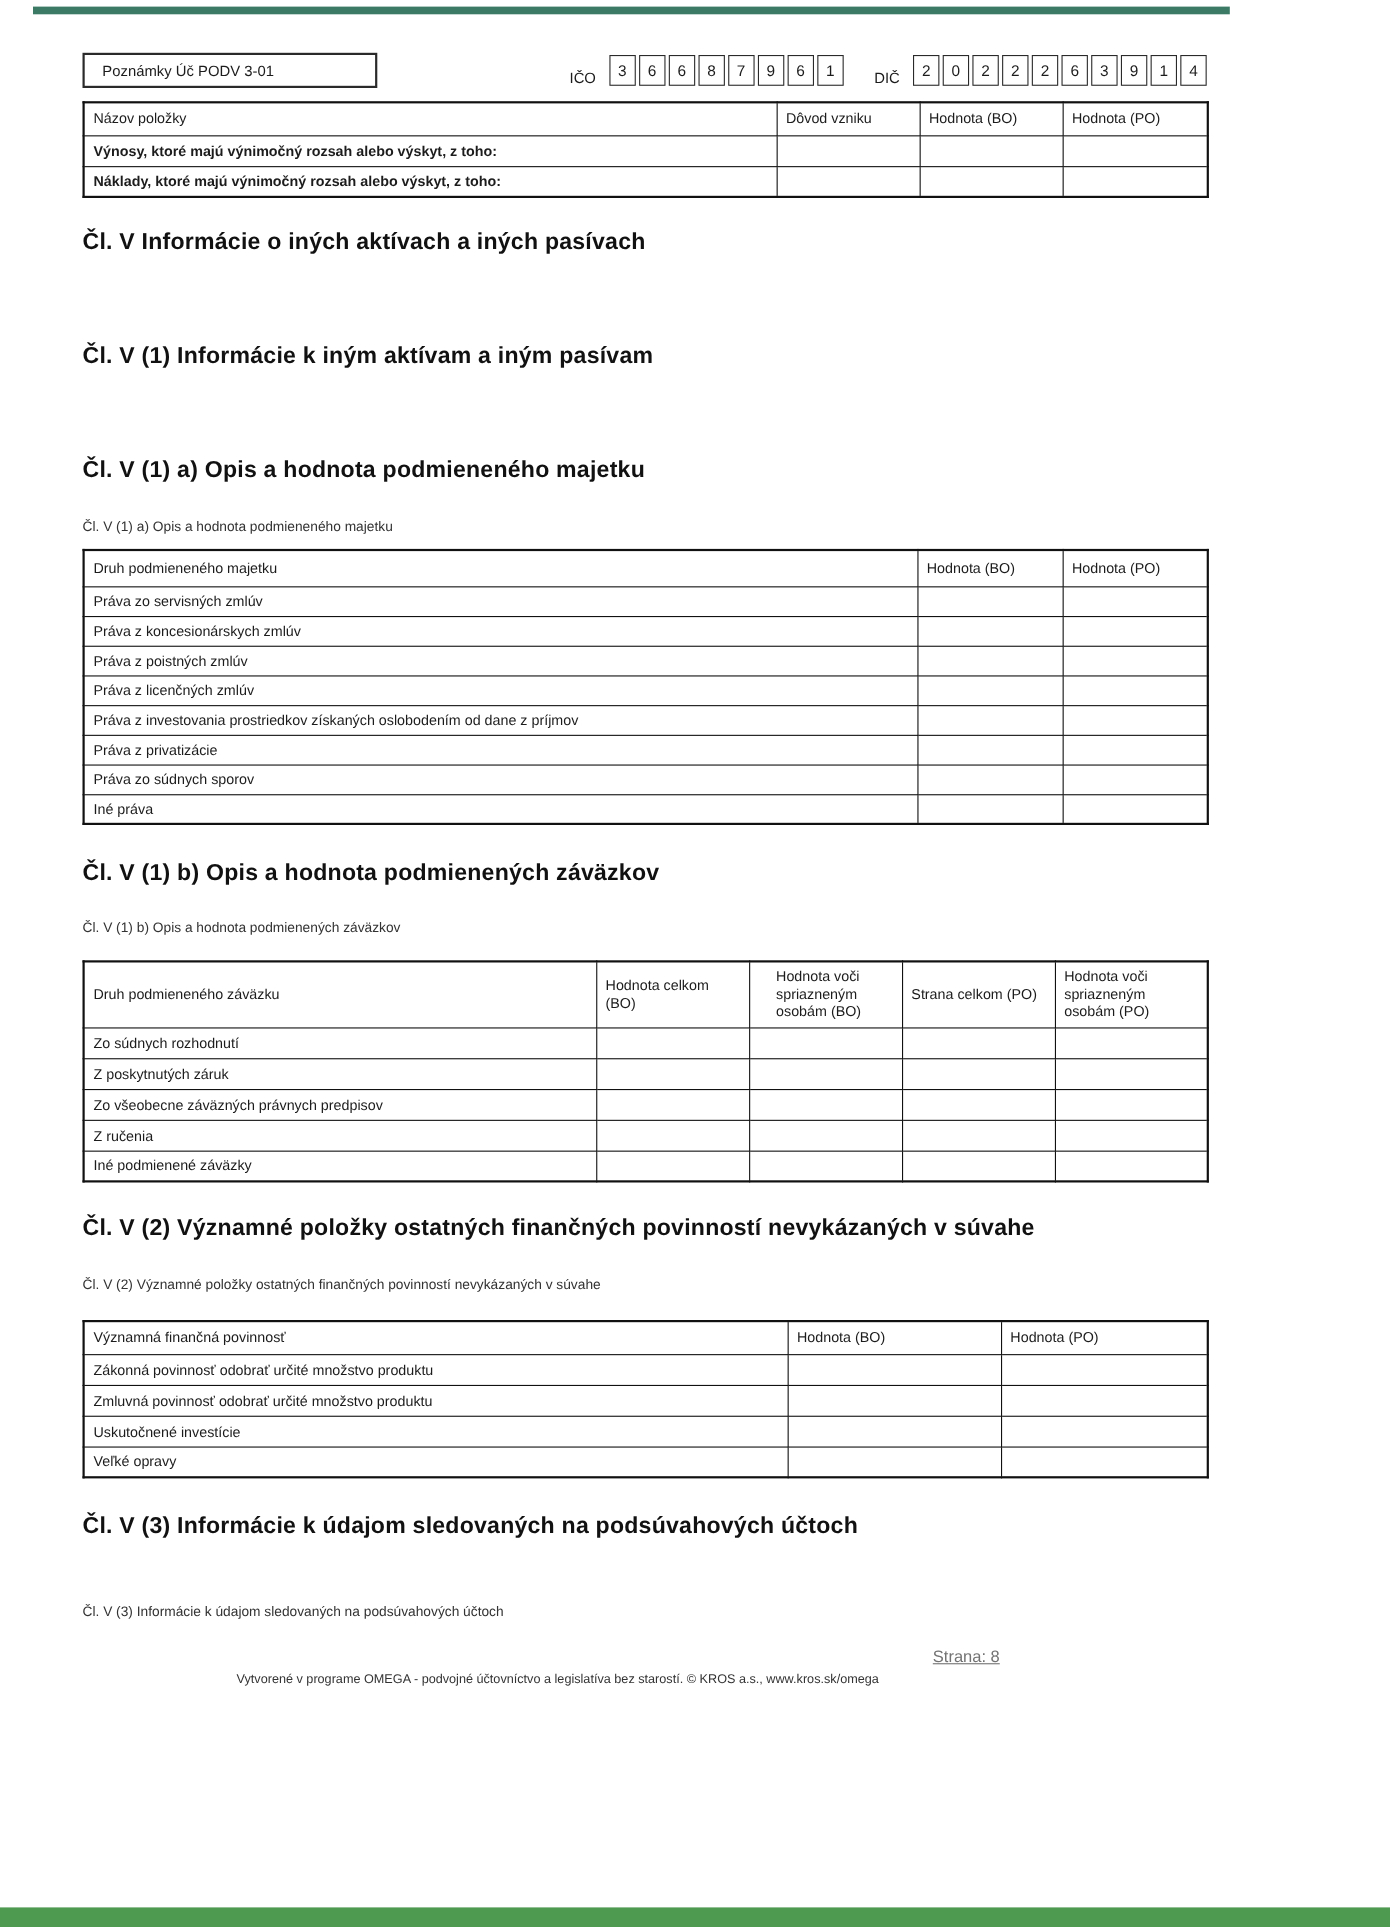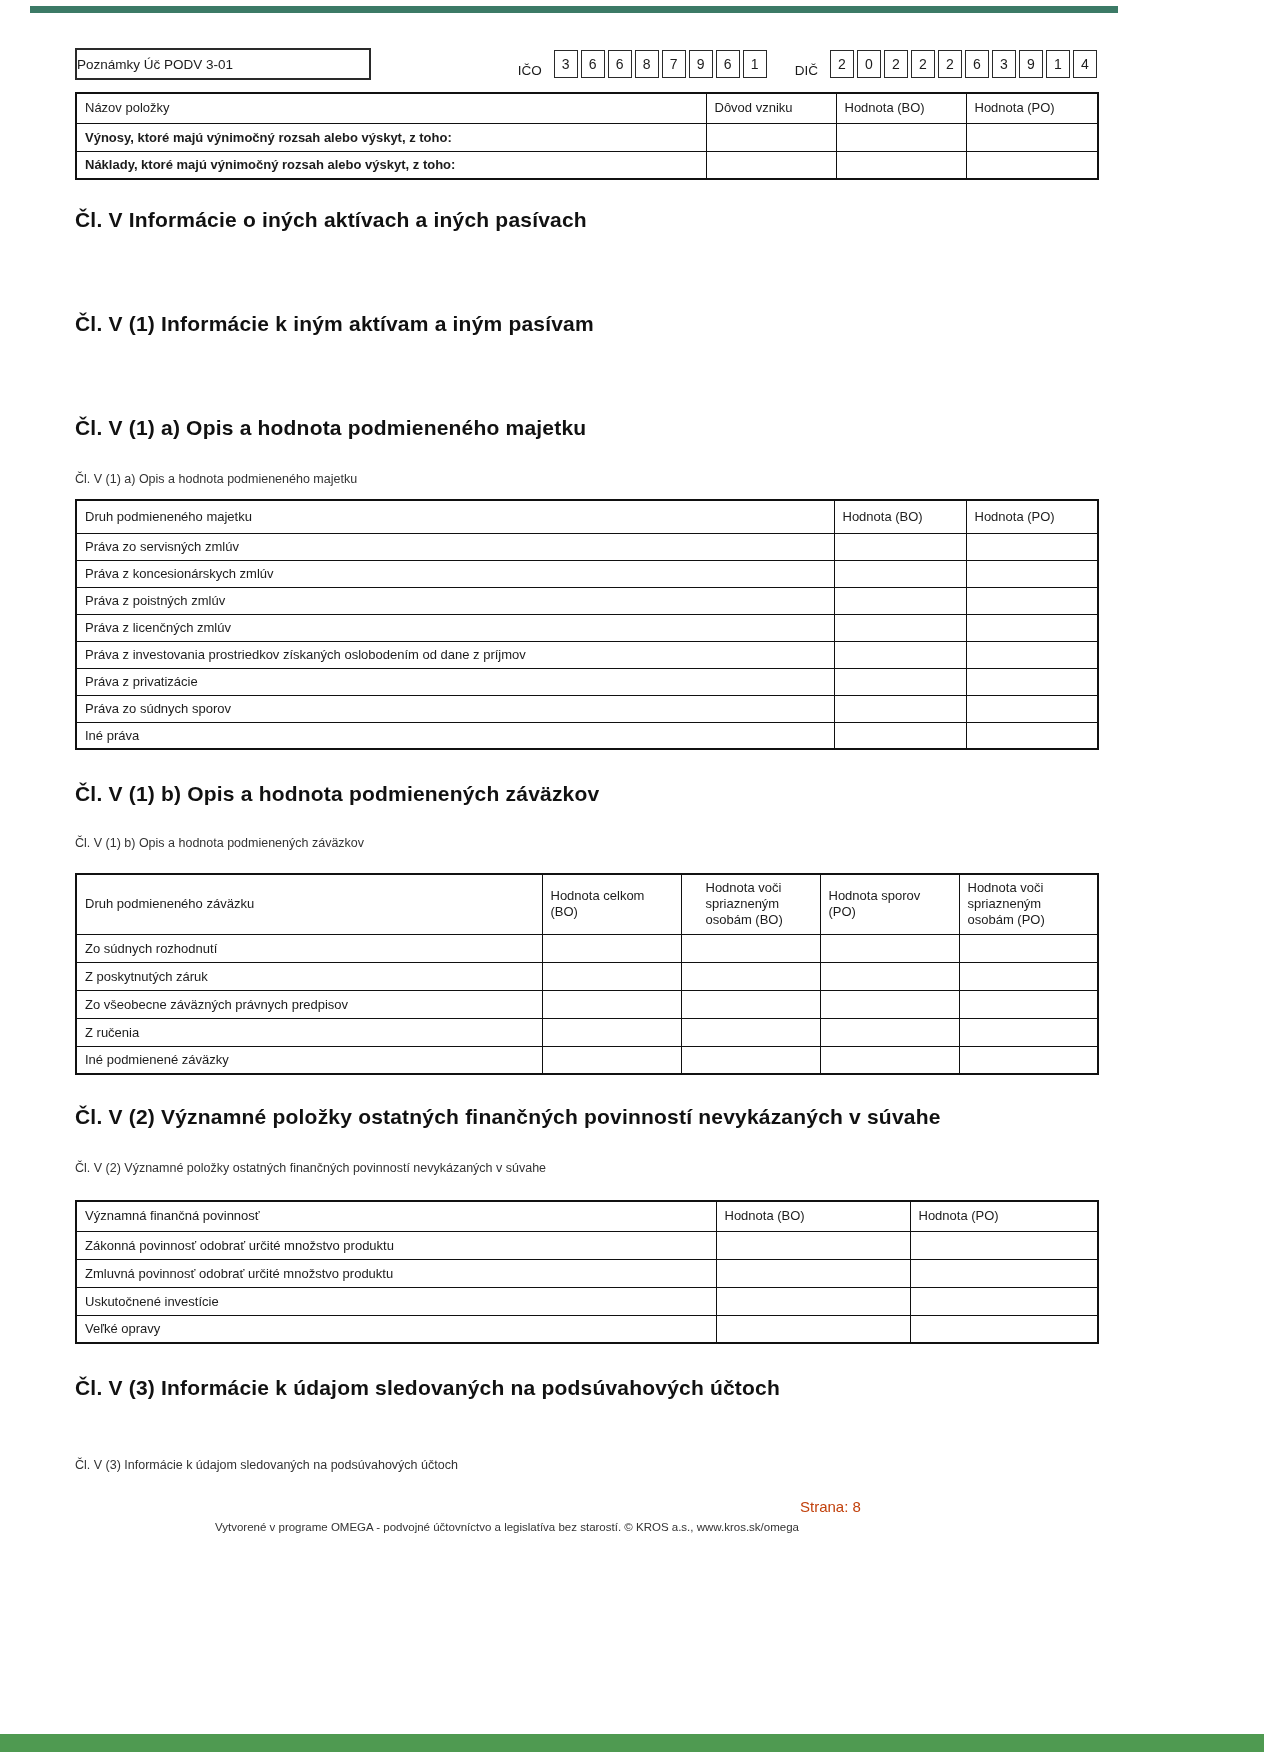--- a/index.html
+++ b/index.html
@@ -18,22 +18,22 @@
   }
   .strip-bottom {
     position: absolute; bottom: 0; left: 0;
     width: 1264px; height: 18px; background: #4f9a51;
   }
   .content { position: absolute; left: 75px; top: 48px; width: 1022px; }
 
   
   .toprow { display: flex; align-items: center; margin-bottom: 12px; }
   .form-box {
-    border: 2px solid #2a2a2a; width: 296px; height: 32px;
-    display: flex; align-items: center; padding-left: 0;
+    border: 2px solid #2a2a2a; width: 268px; height: 32px;
+    display: flex; align-items: center; padding-left: 16px;
     font-size: 13.5px;
   }
   .id-area { margin-left: auto; display: flex; align-items: flex-end; gap: 10px; }
   .id-label { font-size: 13.5px; margin-right: 2px; }
   .digits { display: flex; gap: 3px; }
   .digit {
     width: 24px; height: 28px; border: 1.5px solid #2a2a2a;
     display: flex; align-items: center; justify-content: center;
     font-size: 14px;
   }
@@ -87,22 +87,22 @@
   .sub-a  { margin-top: 32px; }
   .sub-b  { margin-top: 30px; }
   .sub-2  { margin-top: 32px; }
   .sub-3  { margin-top: 58px; }
 
   .tbl-a { margin-top: 13px; }
   .tbl-b { margin-top: 23px; }
   .tbl-2 { margin-top: 25px; }
 
   .page-number {
-    position: absolute; left: 800px; top: 1498px;
-    font-size: 15px; color: #c2410c;
+    position: absolute; left: 848px; top: 1498px;
+    font-size: 15px; color: #737373; text-decoration: underline;
   }
   .credit {
     position: absolute; left: 215px; top: 1521px;
     font-size: 11.5px; color: #333;
   }
 </style>
 </head>
 <body>
 
 <div class="strip-top"></div>
@@ -239,21 +239,21 @@
   <h2 class="sec h-art5-1b">Čl. V (1) b) Opis a hodnota podmienených záväzkov</h2>
 
   <div class="sub sub-b">Čl. V (1) b) Opis a hodnota podmienených záväzkov</div>
 
   <table class="t3 tbl-b">
     <thead>
       <tr>
         <th>Druh podmieneného záväzku</th>
         <th>Hodnota celkom (BO)</th>
         <th>Hodnota voči spriazneným osobám (BO)</th>
-        <th>Hodnota sporov (PO)</th>
+        <th>Strana celkom (PO)</th>
         <th>Hodnota voči spriazneným osobám (PO)</th>
       </tr>
     </thead>
     <tbody>
 
         <tr>
           <td>Zo súdnych rozhodnutí</td>
           <td></td>
           <td></td>
           <td></td>

